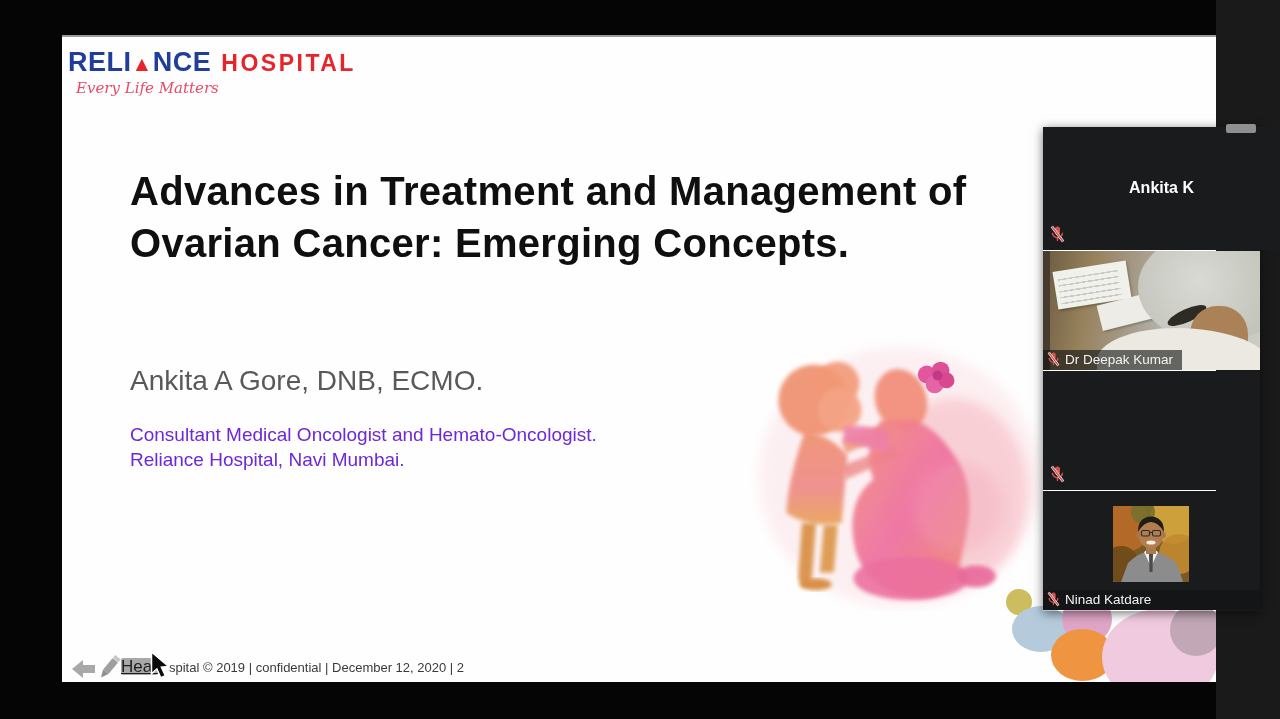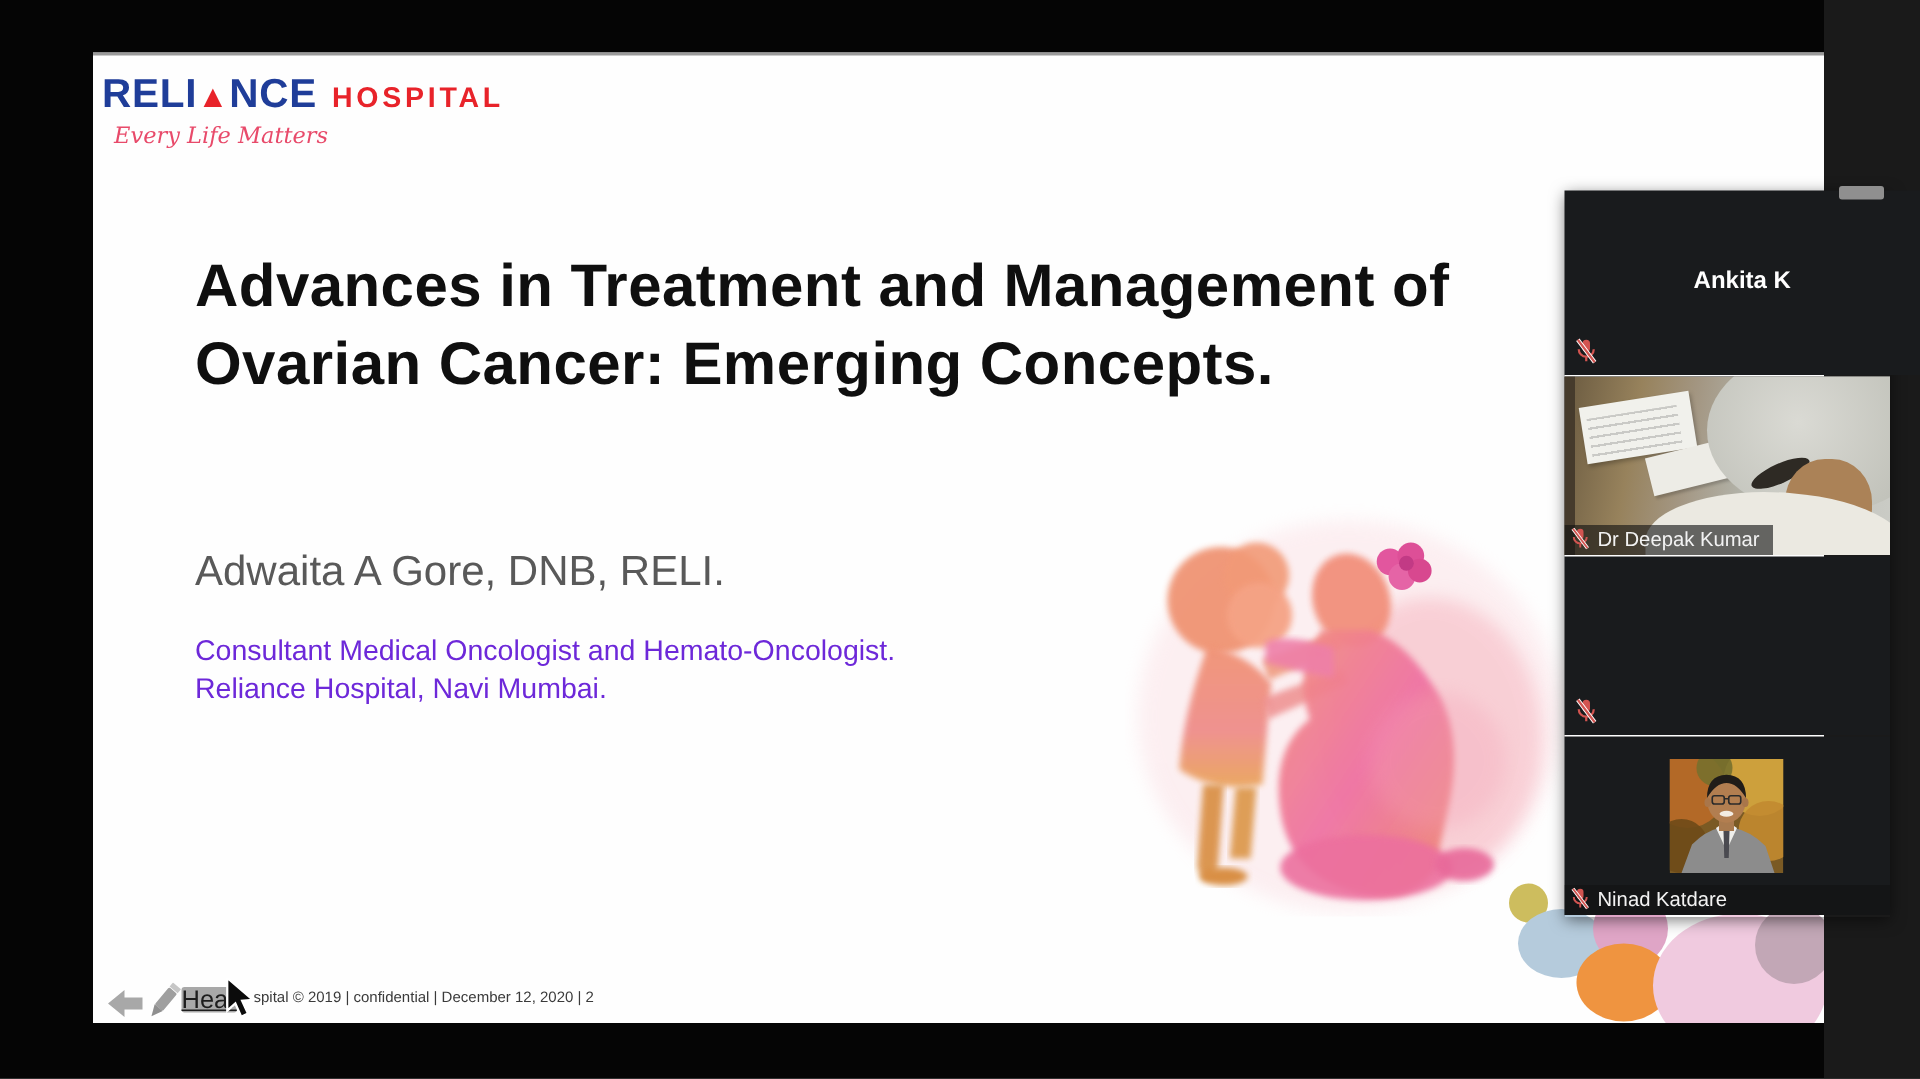--- a/index.html
+++ b/index.html
@@ -6,21 +6,21 @@
   #page{position:relative;width:1280px;height:719px;background:#050505;overflow:hidden;
         font-family:"Liberation Sans","DejaVu Sans",sans-serif;}
   .bg-right{position:absolute;left:1216px;top:0;width:64px;height:719px;background:#1a1a1a;}
 
   
   .slide{position:absolute;left:62px;top:35px;width:1154px;height:645px;background:#fefefe;
          border-top:2px solid #9a9a9a;overflow:hidden;z-index:1;}
   .logo{position:absolute;left:6px;top:10px;}
   .brand{font-weight:bold;font-size:27px;letter-spacing:.5px;line-height:30px;color:#1f3d99;}
   .brand .tri{color:#e8232a;font-size:21px;}
-  .brand .word2{color:#e8232a;font-size:19px;letter-spacing:2.5px;margin-left:10px;}
+  .brand .word2{color:#e8232a;font-size:23px;letter-spacing:2.5px;margin-left:10px;}
   .tagline{margin:0 0 0 8px;font-family:"DejaVu Serif","Liberation Serif",serif;
            font-style:italic;font-size:15px;color:#e84a6a;}
   .title{position:absolute;left:68px;top:128px;width:980px;font-size:40px;line-height:52px;
          font-weight:bold;color:#0f0f0f;letter-spacing:.3px;}
   .author{position:absolute;left:68px;top:328px;font-size:28px;color:#595959;}
   .creds{position:absolute;left:68px;top:385px;font-size:19px;line-height:25px;color:#6d28d9;}
 
   
   .dot{position:absolute;border-radius:50%;}
   .dot-olive {left:944px;top:552px;width:26px;height:26px;background:#cdbd5e;}
@@ -32,21 +32,21 @@
 
   
   .sfooter{position:absolute;left:0;top:618px;width:100%;height:27px;}
   .sfooter svg{position:absolute;}
   .ficon-back{left:10px;top:4px;}
   .ficon-pen{left:34px;top:0px;}
   .hearbox{position:absolute;left:59px;top:3px;width:37px;height:17px;background:#a8a8a8;
            border-radius:2px;font-size:17px;color:#1d1d1d;text-align:left;line-height:17px;
            text-decoration:underline;}
   .cursor{left:88px;top:-3px;z-index:5;}
-  .ftext{position:absolute;left:107px;top:5px;font-size:10px;color:#3a3a3a;}
+  .ftext{position:absolute;left:107px;top:5px;font-size:13px;color:#3a3a3a;}
 
   
   .panel{position:absolute;left:1043px;top:127px;width:217px;z-index:20;
          box-shadow:0 2px 10px rgba(0,0,0,.55);}
   .scrollnotch{position:absolute;right:4px;top:-3px;width:30px;height:9px;background:#8f8f8f;
                border-radius:2px;z-index:22;}
   .tile{position:relative;width:217px;background:#191b1d;margin-bottom:1px;overflow:hidden;}
   .t1{height:123px;padding-left:20px;} .t2{height:119px;} .t3{height:119px;} .t4{height:119px;}
   .tname{position:absolute;left:0;right:0;top:50%;transform:translateY(-55%);
          text-align:center;color:#fff;font-weight:bold;font-size:16px;}
@@ -90,21 +90,21 @@
     <div class="logo">
       <div class="brand"><span>RELI</span><span class="tri">▲</span><span>NCE</span><span class="word2">HOSPITAL</span></div>
       <div class="tagline">Every Life Matters</div>
     </div>
 
     <div class="title">
       <div>Advances in Treatment and Management of</div>
       <div>Ovarian Cancer: Emerging Concepts.</div>
     </div>
 
-    <div class="author">Adwaita A Gore, DNB, RELI.</div>
+    <div class="author">Ankita A Gore, DNB, ECMO.</div>
 
     <div class="creds">
       <div>Consultant Medical Oncologist and Hemato-Oncologist.</div>
       <div>Reliance Hospital, Navi Mumbai.</div>
     </div>
 
     <svg class="illus" style="position:absolute;left:688px;top:292px;" width="298" height="282" viewBox="0 0 300 285">
       <defs>
         <linearGradient id="gMom" x1="0" y1="0" x2="1" y2="1">
           <stop offset="0" stop-color="#f2907c"></stop>

